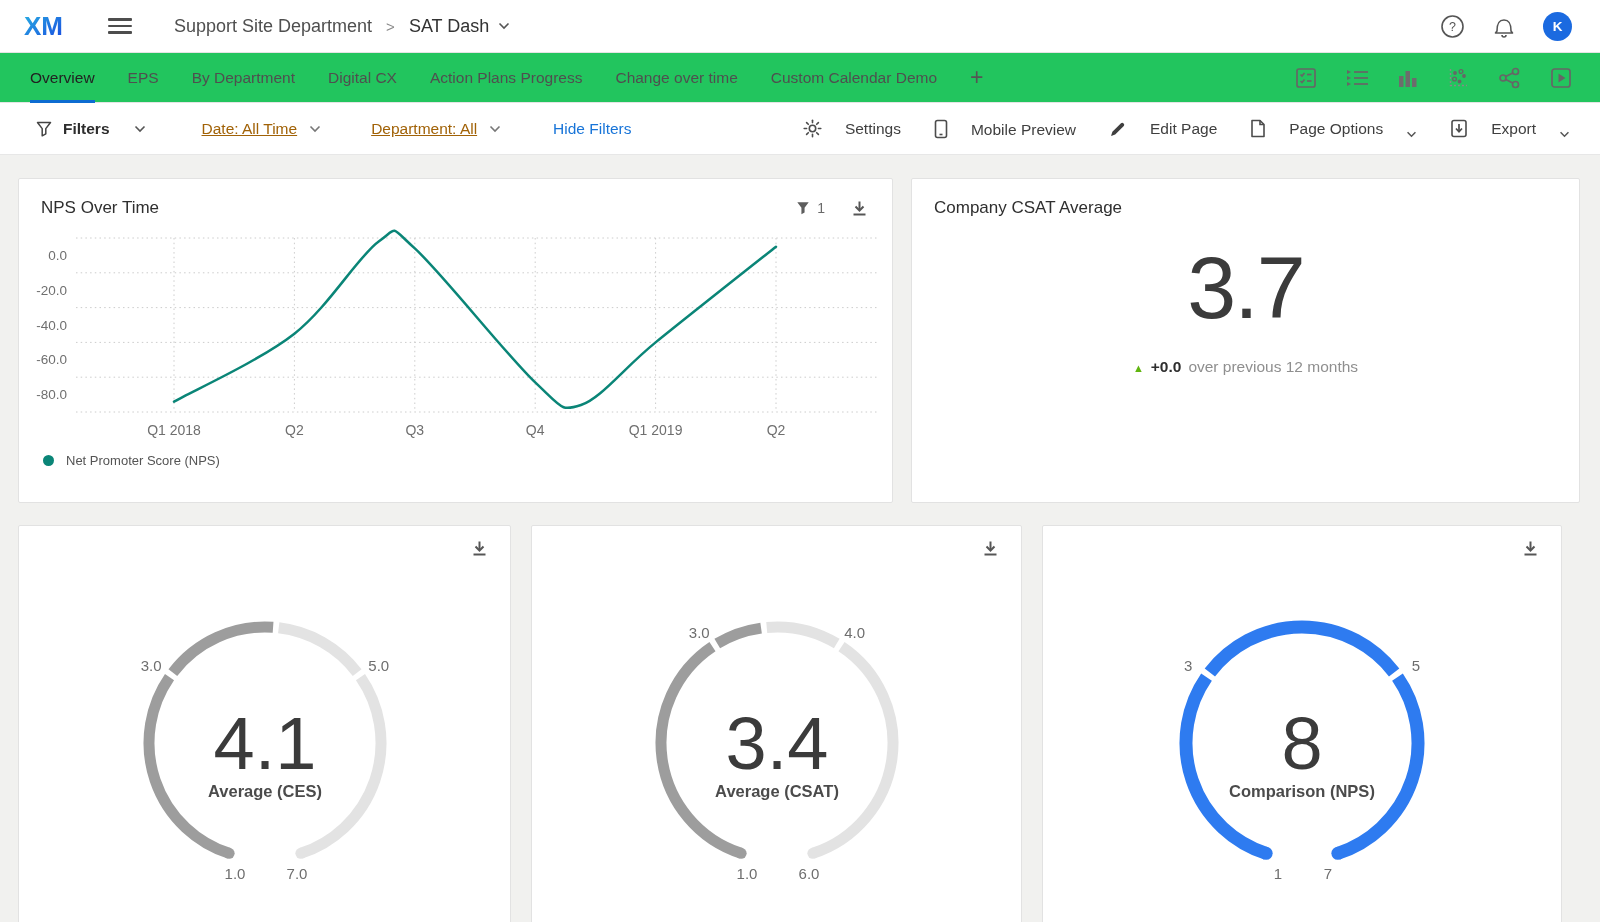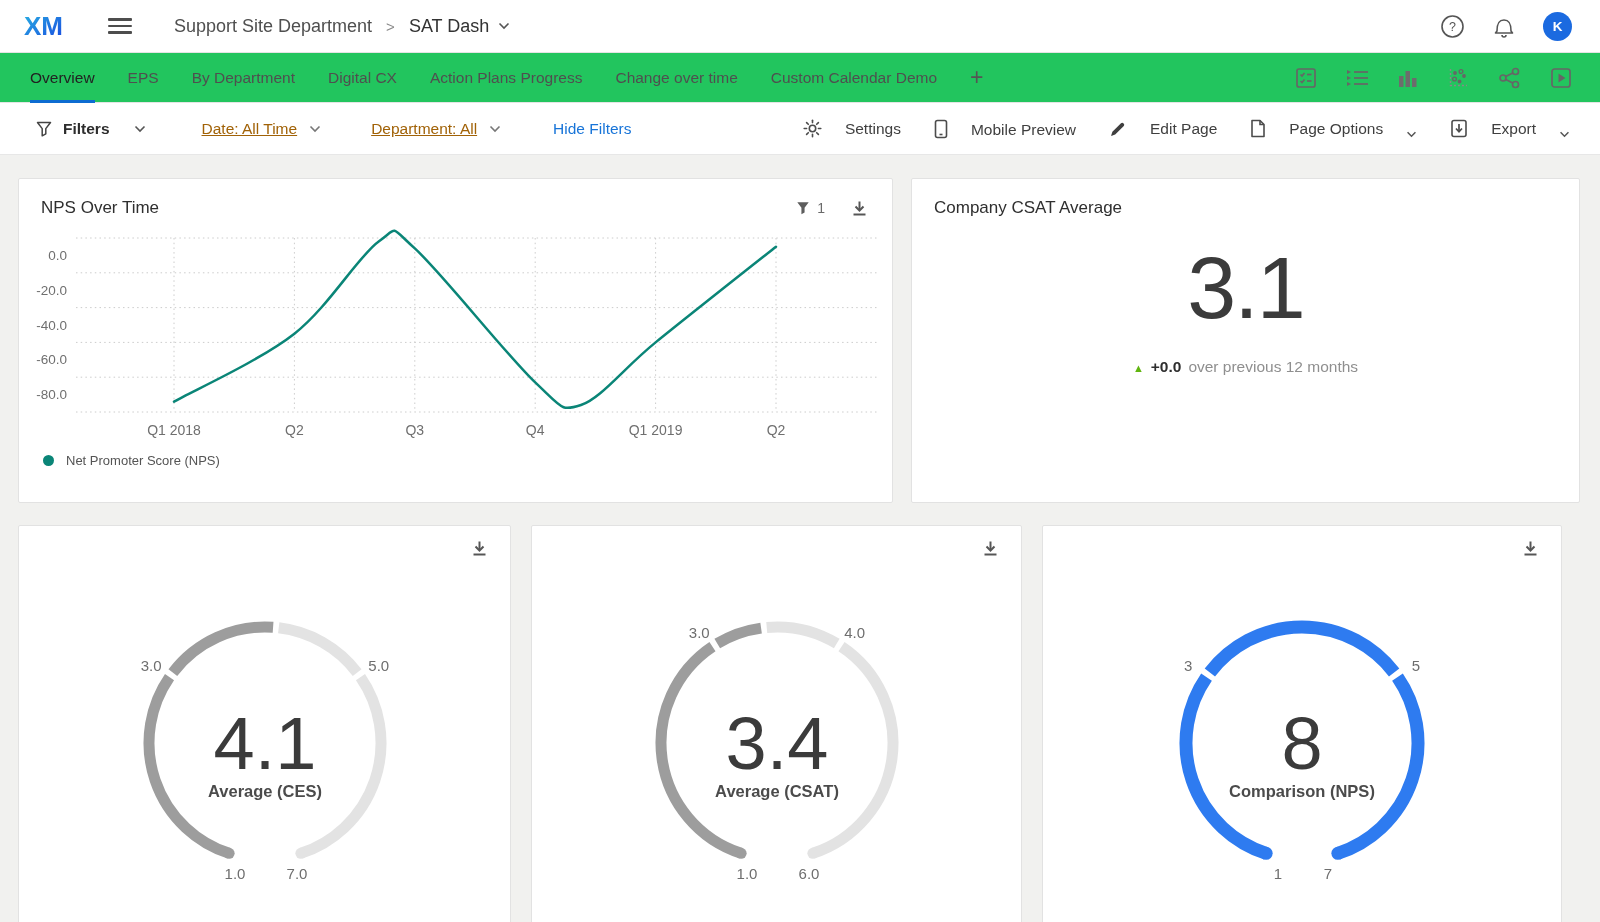--- a/index.html
+++ b/index.html
@@ -337,21 +337,21 @@
       <div class="legend">
         <span class="legend-dot" id="legend-dot" style="background: rgb(10, 133, 119);"></span>
         <span class="legend-text">Net Promoter Score (NPS)</span>
       </div>
     </section>
 
     <section class="card card-kpi">
       <div class="card-head">
         <span class="card-title">Company CSAT Average</span>
       </div>
-      <div class="kpi-value">3.1</div>
+      <div class="kpi-value">3.7</div>
       <div class="kpi-delta">
         <span class="tri" id="kpi-tri" style="color: rgb(97, 181, 16);">▲</span>
         <span class="delta-num">+0.0</span>
         <span class="delta-rest">over previous 12 months</span>
       </div>
     </section>
   </div>
 
   <div class="row row2">
 

